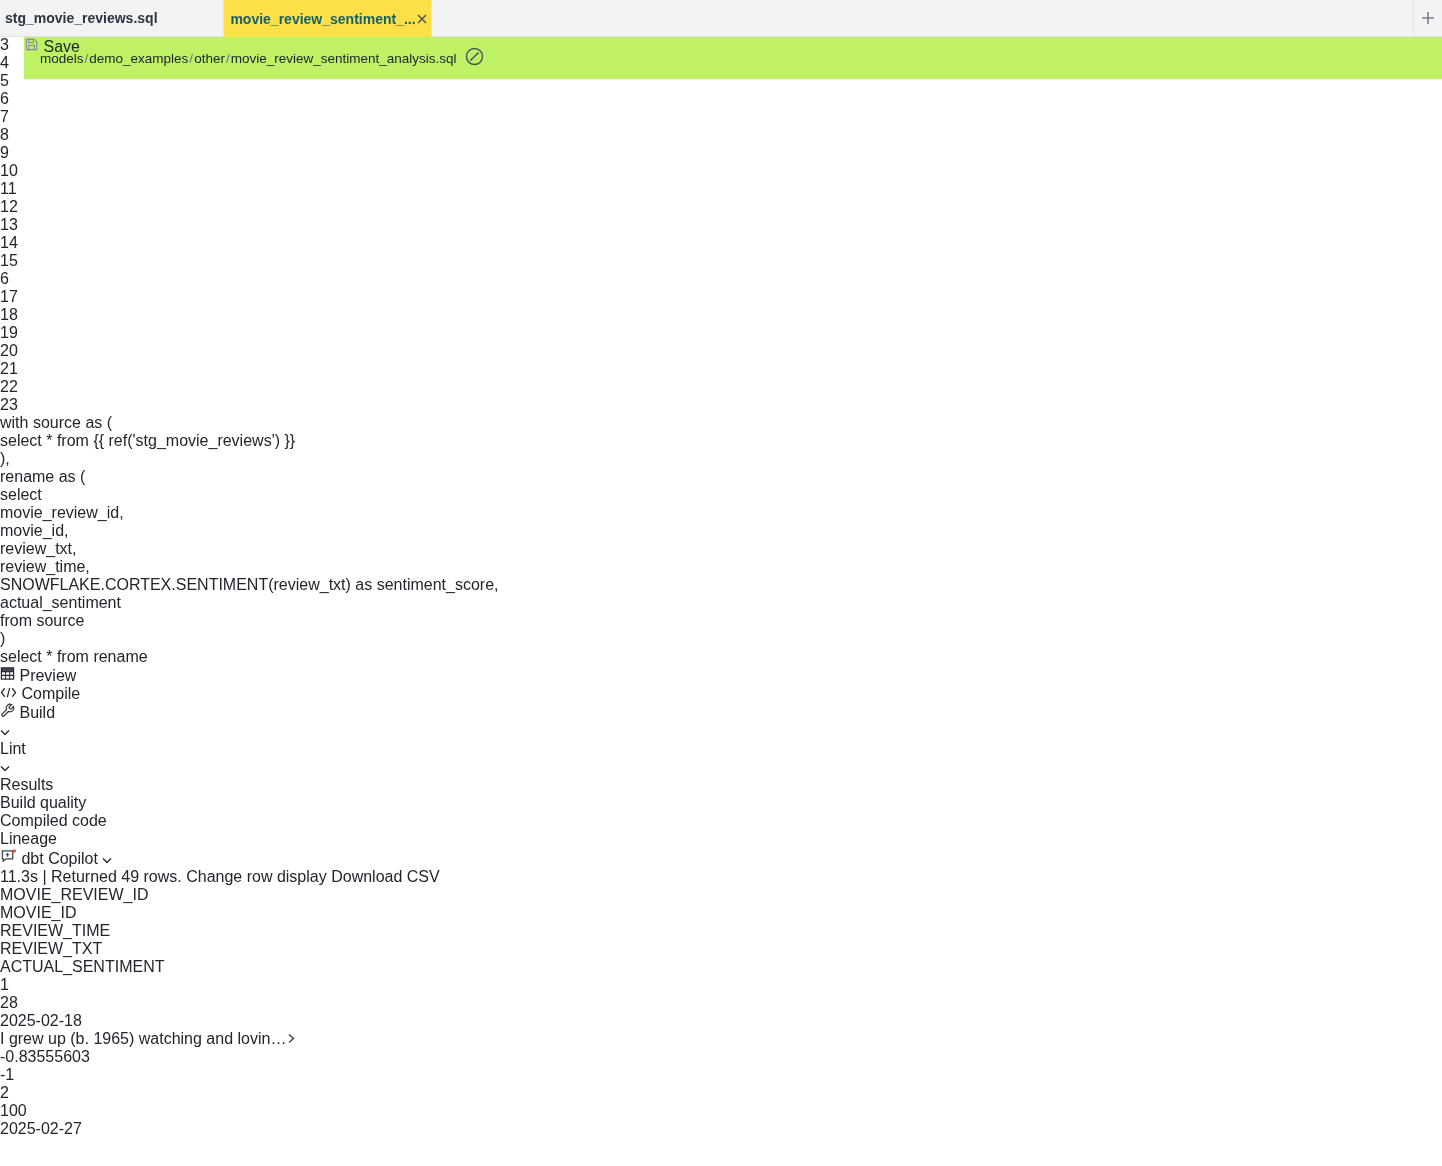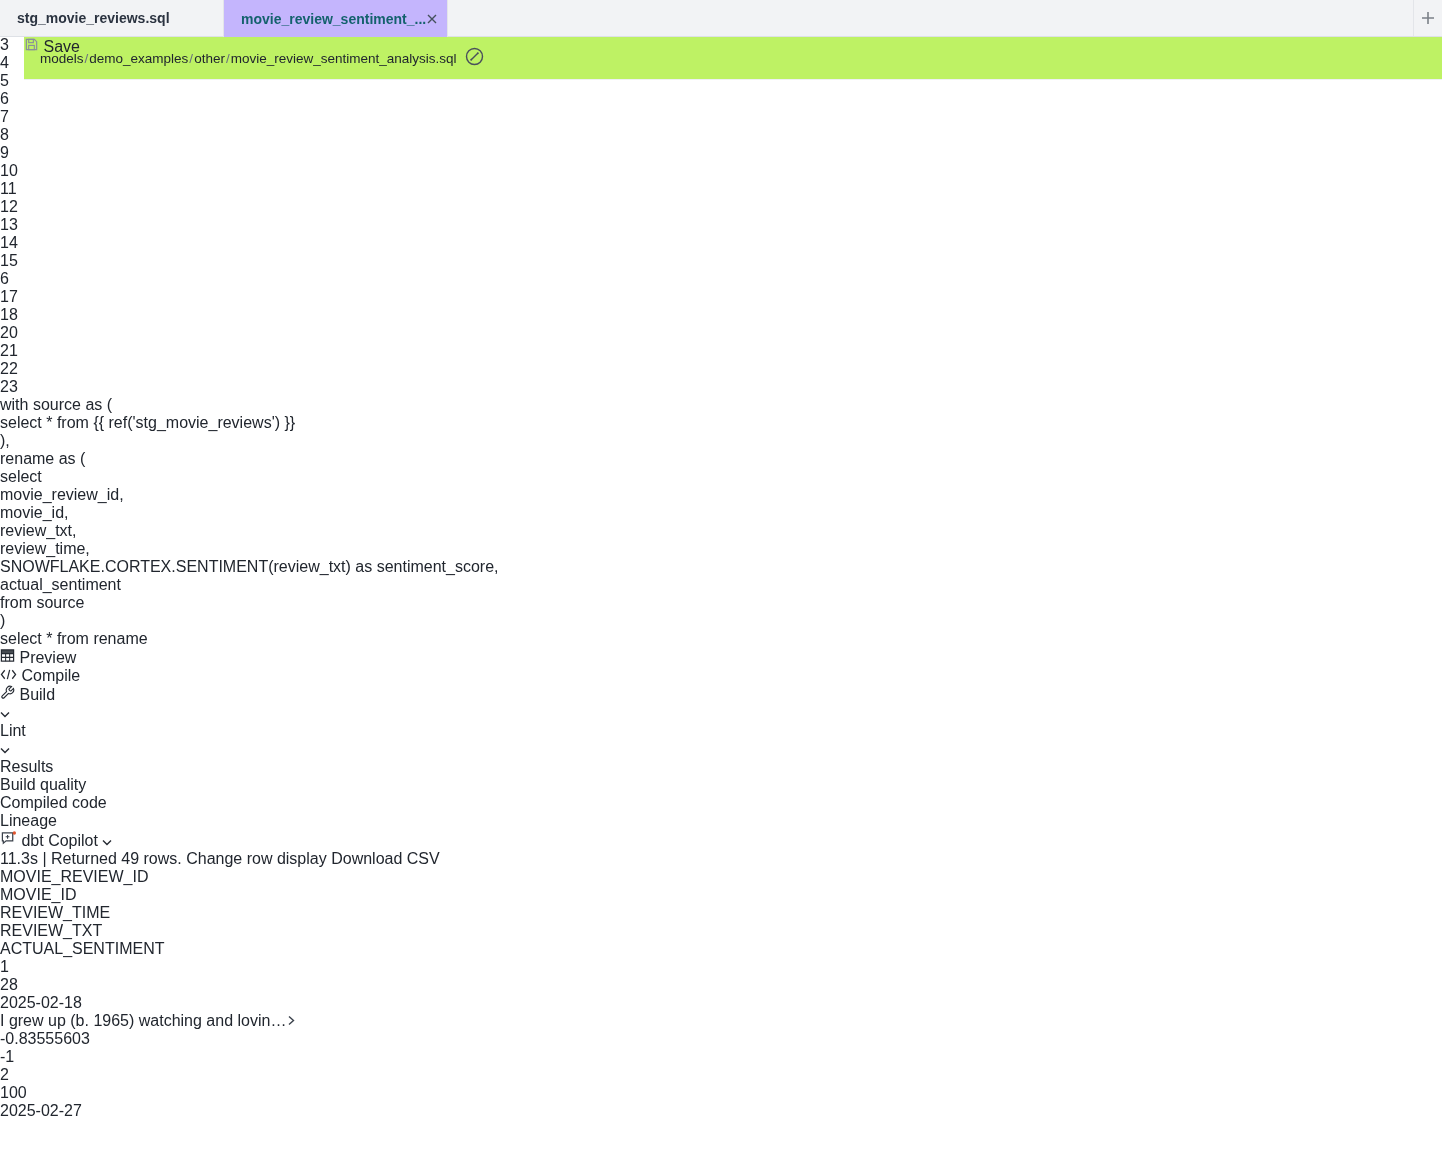--- a/index.html
+++ b/index.html
@@ -4,24 +4,24 @@
 <style>
   * { margin:0; padding:0; box-sizing:border-box; }
   html,body { width:1442px; height:1166px; overflow:hidden; background:#fff;
     font-family:"Liberation Sans",sans-serif; color:#21262e; }
   body { position:relative; }
 
   
   .tabbar { position:absolute; left:0; top:0; width:1442px; height:37px;
     background:#f2f3f5; border-bottom:1px solid #dee1e6; display:flex; align-items:stretch; }
   .tab { display:flex; align-items:center; font-size:14px; font-weight:600; cursor:pointer; }
-  .tab.inactive { width:223px; padding-left:17px; color:#2b3340; }
-  .tab.active { width:225px; padding:0 14px 0 17px; background:#c4b5fd; color:#14616d;
+  .tab.inactive { width:223px; padding-left:5px; color:#2b3340; }
+  .tab.active { width:209px; padding:0 14px 0 17px; background:#fde047; color:#14616d;
     border-left:1px solid #e3e5e9; border-right:1px solid #e3e5e9; height:37px;
-    justify-content:flex-start; position:relative; z-index:2; }
+    justify-content:center; position:relative; z-index:2; }
   .tab-close { display:flex; align-items:center; justify-content:center; width:18px; height:18px; }
   .newtab { position:absolute; right:0; top:0; width:29px; height:36px; display:flex;
     align-items:center; justify-content:center; border-left:1px solid #e3e5e9; cursor:pointer; }
 
   
   .subheader { position:absolute; left:0; top:37px; width:1442px; height:43px; background:#bef264;
     border-bottom:1px solid #eef0f3;margin-left:24px; }
   .breadcrumb-wrap { position:absolute; left:16px; top:0; height:42px; display:flex;
     align-items:center; gap:8px; }
   .breadcrumb { display:flex; align-items:center; font-size:13.5px; color:#40485' }
@@ -180,20 +180,21 @@
       <div class="ln">9</div>
       <div class="ln">10</div>
       <div class="ln">11</div>
       <div class="ln">12</div>
       <div class="ln">13</div>
       <div class="ln">14</div>
       <div class="ln">15</div>
       <div class="ln">6</div>
       <div class="ln">17</div>
       <div class="ln">18</div>
+      <div class="ln">19</div>
       <div class="ln">20</div>
       <div class="ln">21</div>
       <div class="ln">22</div>
       <div class="ln">23</div>
     </div>
   <div class="code">
       <div class="cl"><span class="tok-kw">with </span><span class="tok-txt">source </span><span class="tok-kw">as </span><span class="tok-txt">(</span></div>
       <div class="cl"></div>
       <div class="cl"><span class="tok-txt">    </span><span class="tok-kw">select </span><span class="tok-txt">* </span><span class="tok-kw">from </span><span class="tok-jinja">{{ </span><span class="tok-fn">ref</span><span class="tok-txt">(</span><span class="tok-str">'stg_movie_reviews'</span><span class="tok-fn">)</span><span class="tok-txt"> </span><span class="tok-jinja">}}</span></div>
       <div class="cl"></div>

